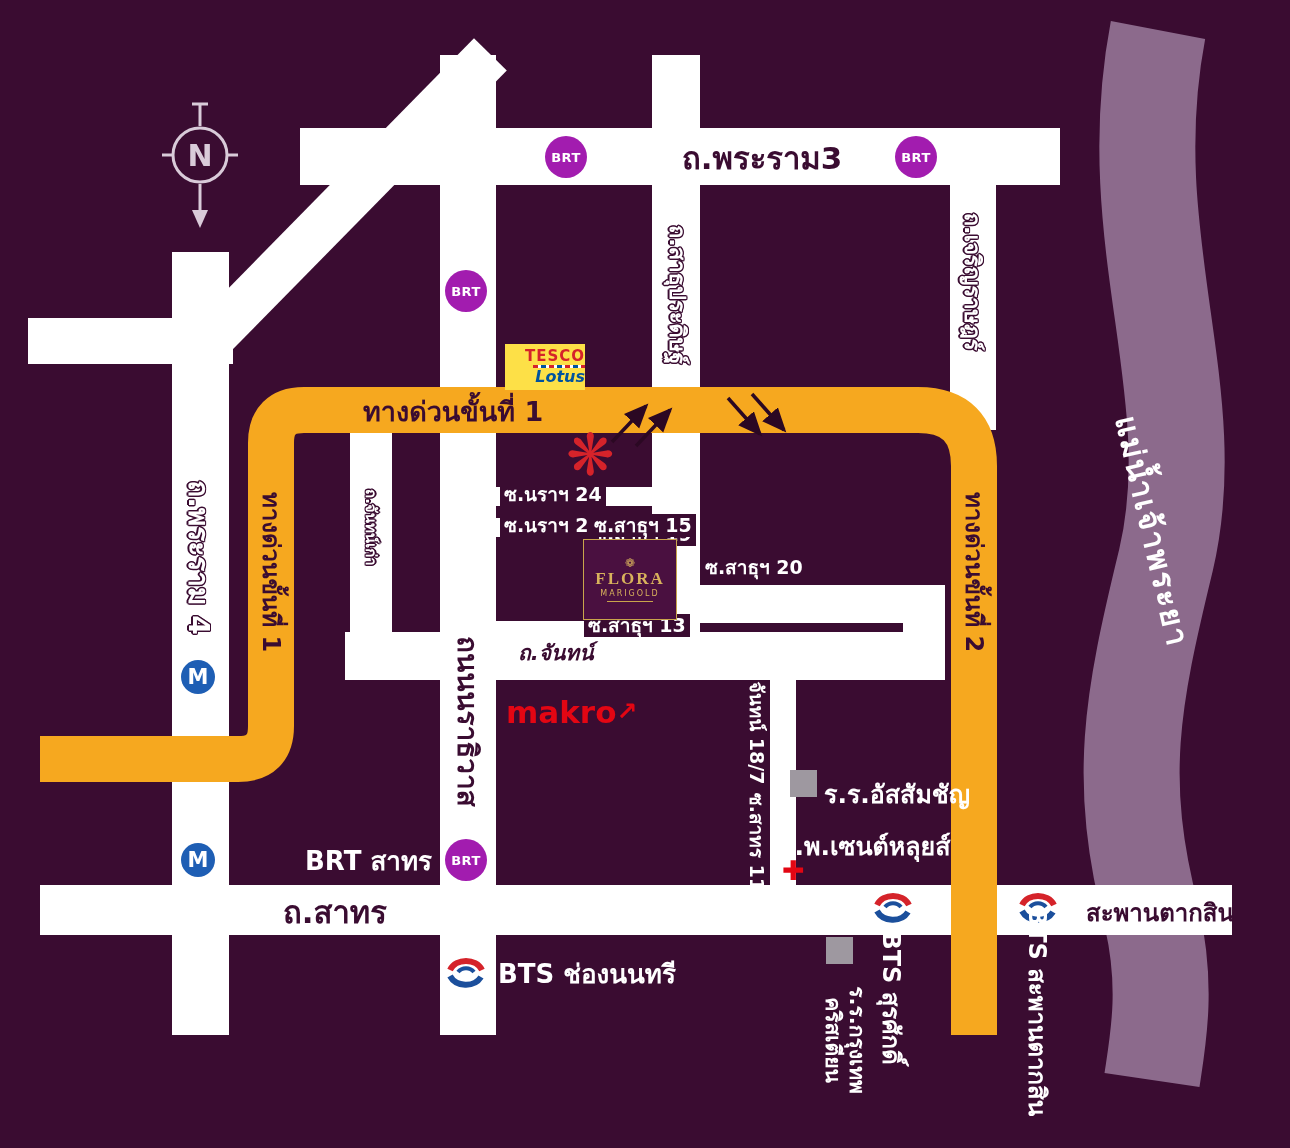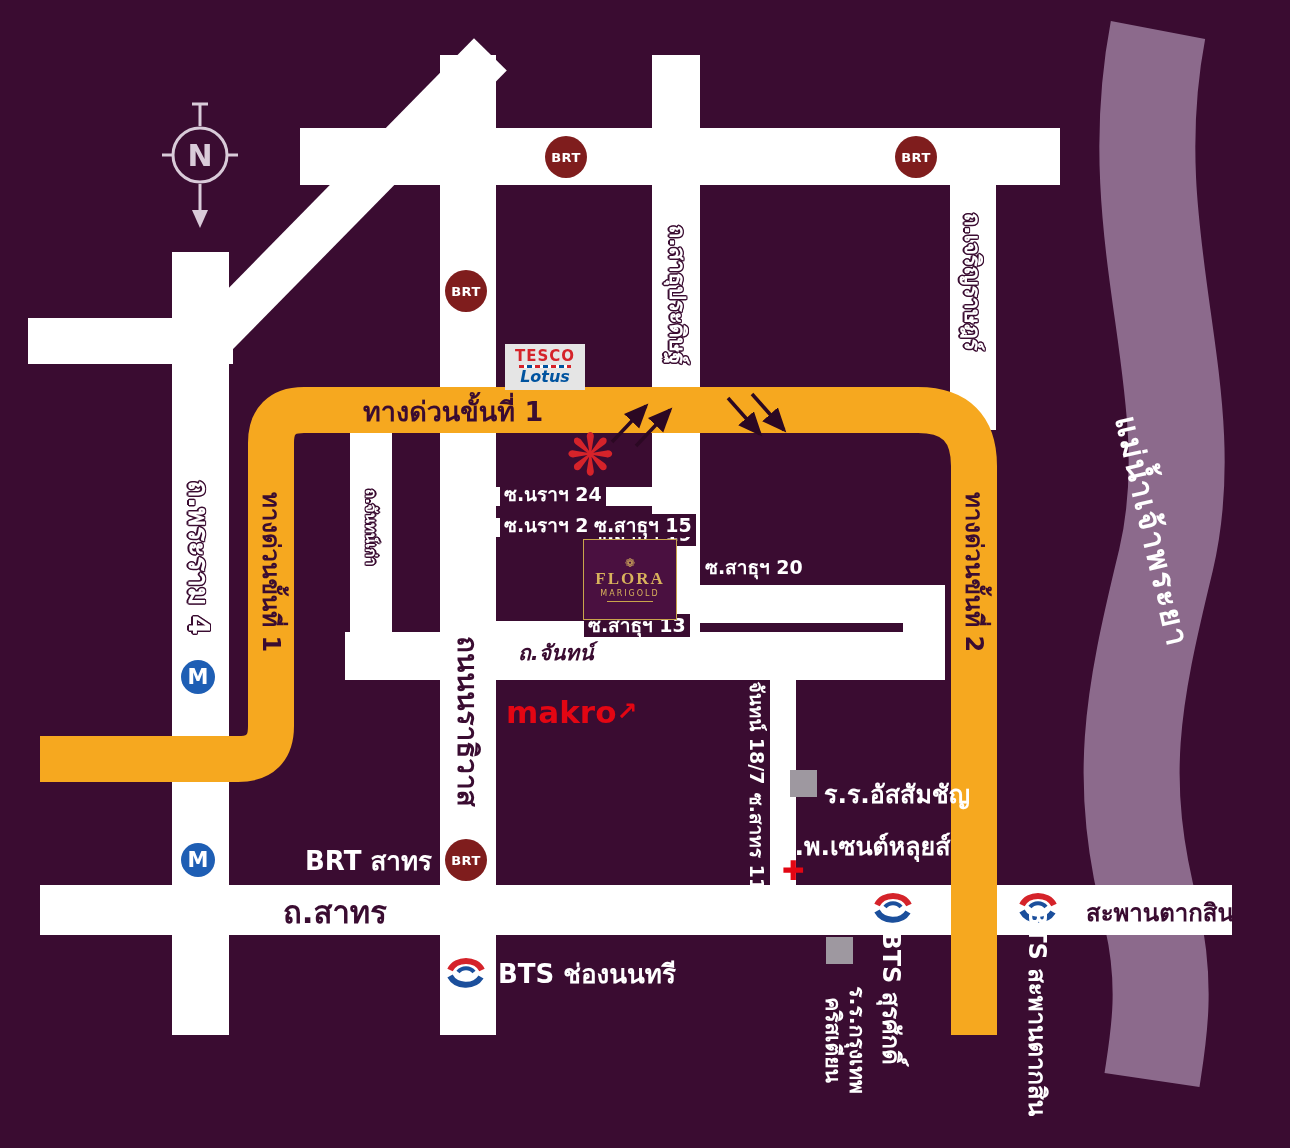--- a/index.html
+++ b/index.html
@@ -7,28 +7,28 @@
        font-family:"DejaVu Sans","Liberation Sans",sans-serif;}
   #map svg.layer{position:absolute;left:0;top:0;}
   .road{position:absolute;background:#FFFFFF;}
   .lbl{position:absolute;font-weight:bold;color:#3A0C31;white-space:nowrap;line-height:1.25;}
   .white{color:#FFFFFF;}
   .outline{color:#FFFFFF;text-shadow:-1.5px 0 0 #3A0C31,1.5px 0 0 #3A0C31,0 -1.5px 0 #3A0C31,
            0 1.5px 0 #3A0C31,-1px -1px 0 #3A0C31,1px 1px 0 #3A0C31,-1px 1px 0 #3A0C31,1px -1px 0 #3A0C31;}
   .vert{transform:rotate(90deg);text-align:center;}
   .chip{position:absolute;background:#3A0C31;color:#fff;font-weight:bold;font-size:19px;line-height:23px;
         padding:0 4px;white-space:nowrap;}
-  .brt{position:absolute;width:42px;height:42px;border-radius:50%;background:#7f1d1d;color:#fff;
+  .brt{position:absolute;width:42px;height:42px;border-radius:50%;background:#a21caf;color:#fff;
        font-weight:bold;font-size:13px;display:flex;align-items:center;justify-content:center;letter-spacing:.5px;}
   .mrt{position:absolute;width:34px;height:34px;border-radius:50%;background:#1E5EB4;color:#fff;
        font-weight:bold;font-size:21px;display:flex;align-items:center;justify-content:center;}
   .graybox{position:absolute;width:27px;height:27px;background:#9E98A0;}
   .bts{position:absolute;width:44px;height:44px;}
-  .tesco{position:absolute;left:505px;top:344px;width:80px;height:46px;background:#e5e5e5;
-         display:flex;flex-direction:column;align-items:center;justify-content:center;gap:1px;}
+  .tesco{position:absolute;left:505px;top:344px;width:80px;height:46px;background:#fde047;
+         display:flex;flex-direction:column;align-items:flex-end;justify-content:center;gap:1px;}
   .tesco .t1{color:#D5232A;font-weight:bold;font-size:15px;letter-spacing:1px;line-height:15px;}
   .tesco .dashes{width:52px;height:3px;background:repeating-linear-gradient(90deg,#D5232A 0 5px,#fff 5px 8px,#00539F 8px 13px,#fff 13px 16px);}
   .tesco .t2{color:#00539F;font-weight:bold;font-style:italic;font-size:16px;line-height:16px;}
   .flora{position:absolute;left:583px;top:539px;width:92px;height:79px;background:#4A1040;
          border:1.5px solid #C9A54C;display:flex;flex-direction:column;align-items:center;justify-content:center;gap:1px;}
   .flora .crest{color:#D8B25C;font-size:12px;line-height:12px;}
   .flora .f1{font-family:"Liberation Serif",serif;color:#D8B25C;font-size:17px;font-weight:bold;letter-spacing:2px;line-height:18px;}
   .flora .f2{color:#D8B25C;font-size:8px;letter-spacing:2px;line-height:9px;}
   .flora .rule{width:46px;height:1px;background:#C9A54C;margin-top:2px;}
   .makro{position:absolute;left:506px;top:697px;color:#E30613;font-weight:bold;font-size:31px;line-height:1;}
@@ -84,20 +84,21 @@
       <line x1="52" y1="12" x2="52" y2="34"></line>
       <line x1="44" y1="12" x2="60" y2="12"></line>
       <line x1="14" y1="63" x2="26" y2="63"></line>
       <line x1="78" y1="63" x2="90" y2="63"></line>
       <line x1="52" y1="92" x2="52" y2="120"></line>
     </g>
     <polygon points="44,118 60,118 52,136" fill="#D9CBD9"></polygon>
     <text x="52" y="74" font-size="30" font-weight="bold" fill="#D9CBD9" text-anchor="middle">N</text>
   </svg>
 
+  <div class="lbl" style="left:682px;top:139px;font-size:31px;">ถ.พระราม3</div>
   <div class="lbl outline vert" style="left:88px;top:540px;width:220px;font-size:28px;">ถ.พระราม 4</div>
   <div class="lbl vert" style="left:347px;top:704px;width:240px;font-size:28px;">ถนนนราธิวาส</div>
   <div class="lbl outline vert" style="left:597px;top:281px;width:160px;font-size:22px;">ถ.สาธุประดิษฐ์</div>
   <div class="lbl outline vert" style="left:892px;top:268px;width:160px;font-size:22px;">ถ.เจริญราษฎร์</div>
   <div class="lbl" style="left:518px;top:640px;font-size:21px;font-style:italic;">ถ.จันทน์</div>
   <div class="lbl outline vert" style="left:326px;top:518px;width:90px;font-size:15px;">ถ.จันทน์เก่า</div>
   <div class="lbl" style="left:283px;top:893px;font-size:31px;">ถ.สาทร</div>
   <div class="lbl" style="left:1086px;top:898px;font-size:24px;">สะพานตากสิน</div>
 
   <div class="lbl" style="left:363px;top:395px;font-size:27px;">ทางด่วนขั้นที่ 1</div>

